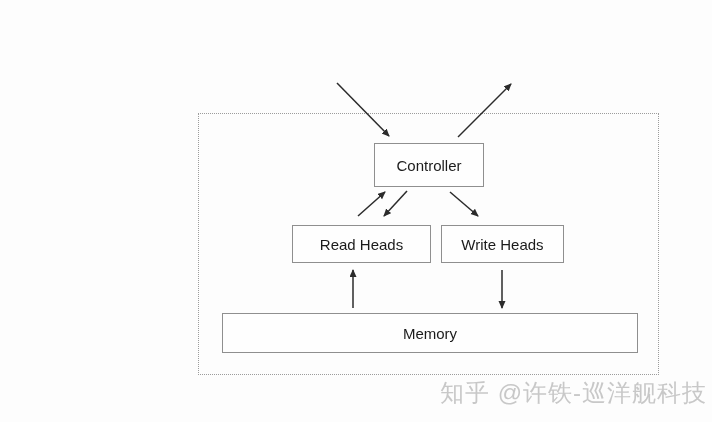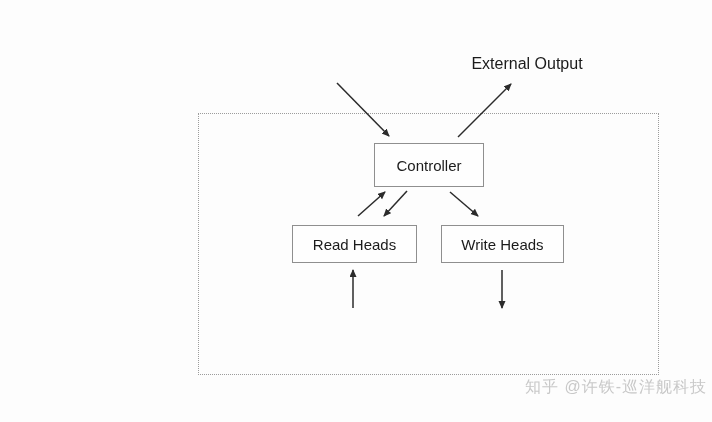--- a/index.html
+++ b/index.html
@@ -41,57 +41,57 @@
     background: #fefefe;
     border: 1px solid #8f8f8f;
     display: flex;
     align-items: center;
     justify-content: center;
     font-size: 15px;
     color: #1b1b1b;
     white-space: nowrap;
   }
   .node-controller  { left: 374px; top: 143px; width: 110px; height: 44px; }
-  .node-read-heads  { left: 292px; top: 225px; width: 125px; height: 38px; }
+  .node-read-heads  { left: 292px; top: 225px; width: 139px; height: 38px; }
   .node-write-heads { left: 441px; top: 225px; width: 123px; height: 38px; text-align: right; }
   .node-memory      { left: 222px; top: 313px; width: 416px; height: 40px; }
   svg.arrow-layer {
     position: absolute;
     left: 0;
     top: 0;
     width: 712px;
     height: 422px;
     pointer-events: none;
   }
   svg.arrow-layer line {
     stroke: #2b2b2b;
     stroke-width: 1.5;
   }
   .watermark {
     position: absolute;
     right: 5px;
     top: 377px;
-    font-size: 16px;
+    font-size: 24px;
     letter-spacing: 1px;
     color: #c8c8c8;
     white-space: nowrap;
   }
 </style>
 </head>
 <body>
 
 <div class="canvas">
 
   <div class="dashed-frame"></div>
 
-  <div class="ext-label ext-output">External Output</div>
 
   <div class="node node-controller">Controller</div>
   <div class="node node-read-heads">Read Heads</div>
   <div class="node node-write-heads">Write Heads</div>
+  <div class="node node-memory">Memory</div>
 
   <svg class="arrow-layer" viewBox="0 0 712 422" xmlns="http://www.w3.org/2000/svg">
     <defs>
       <marker id="ah" markerWidth="9" markerHeight="8" refX="7" refY="3.5" orient="auto" markerUnits="userSpaceOnUse">
         <path d="M0,0 L8,3.5 L0,7 z" fill="#2b2b2b"></path>
       </marker>
     </defs>
     <line x1="337" y1="83" x2="389" y2="136" marker-end="url(#ah)"></line>
     <line x1="458" y1="137" x2="511" y2="84" marker-end="url(#ah)"></line>
     <line x1="358" y1="216" x2="385" y2="192" marker-end="url(#ah)"></line>

